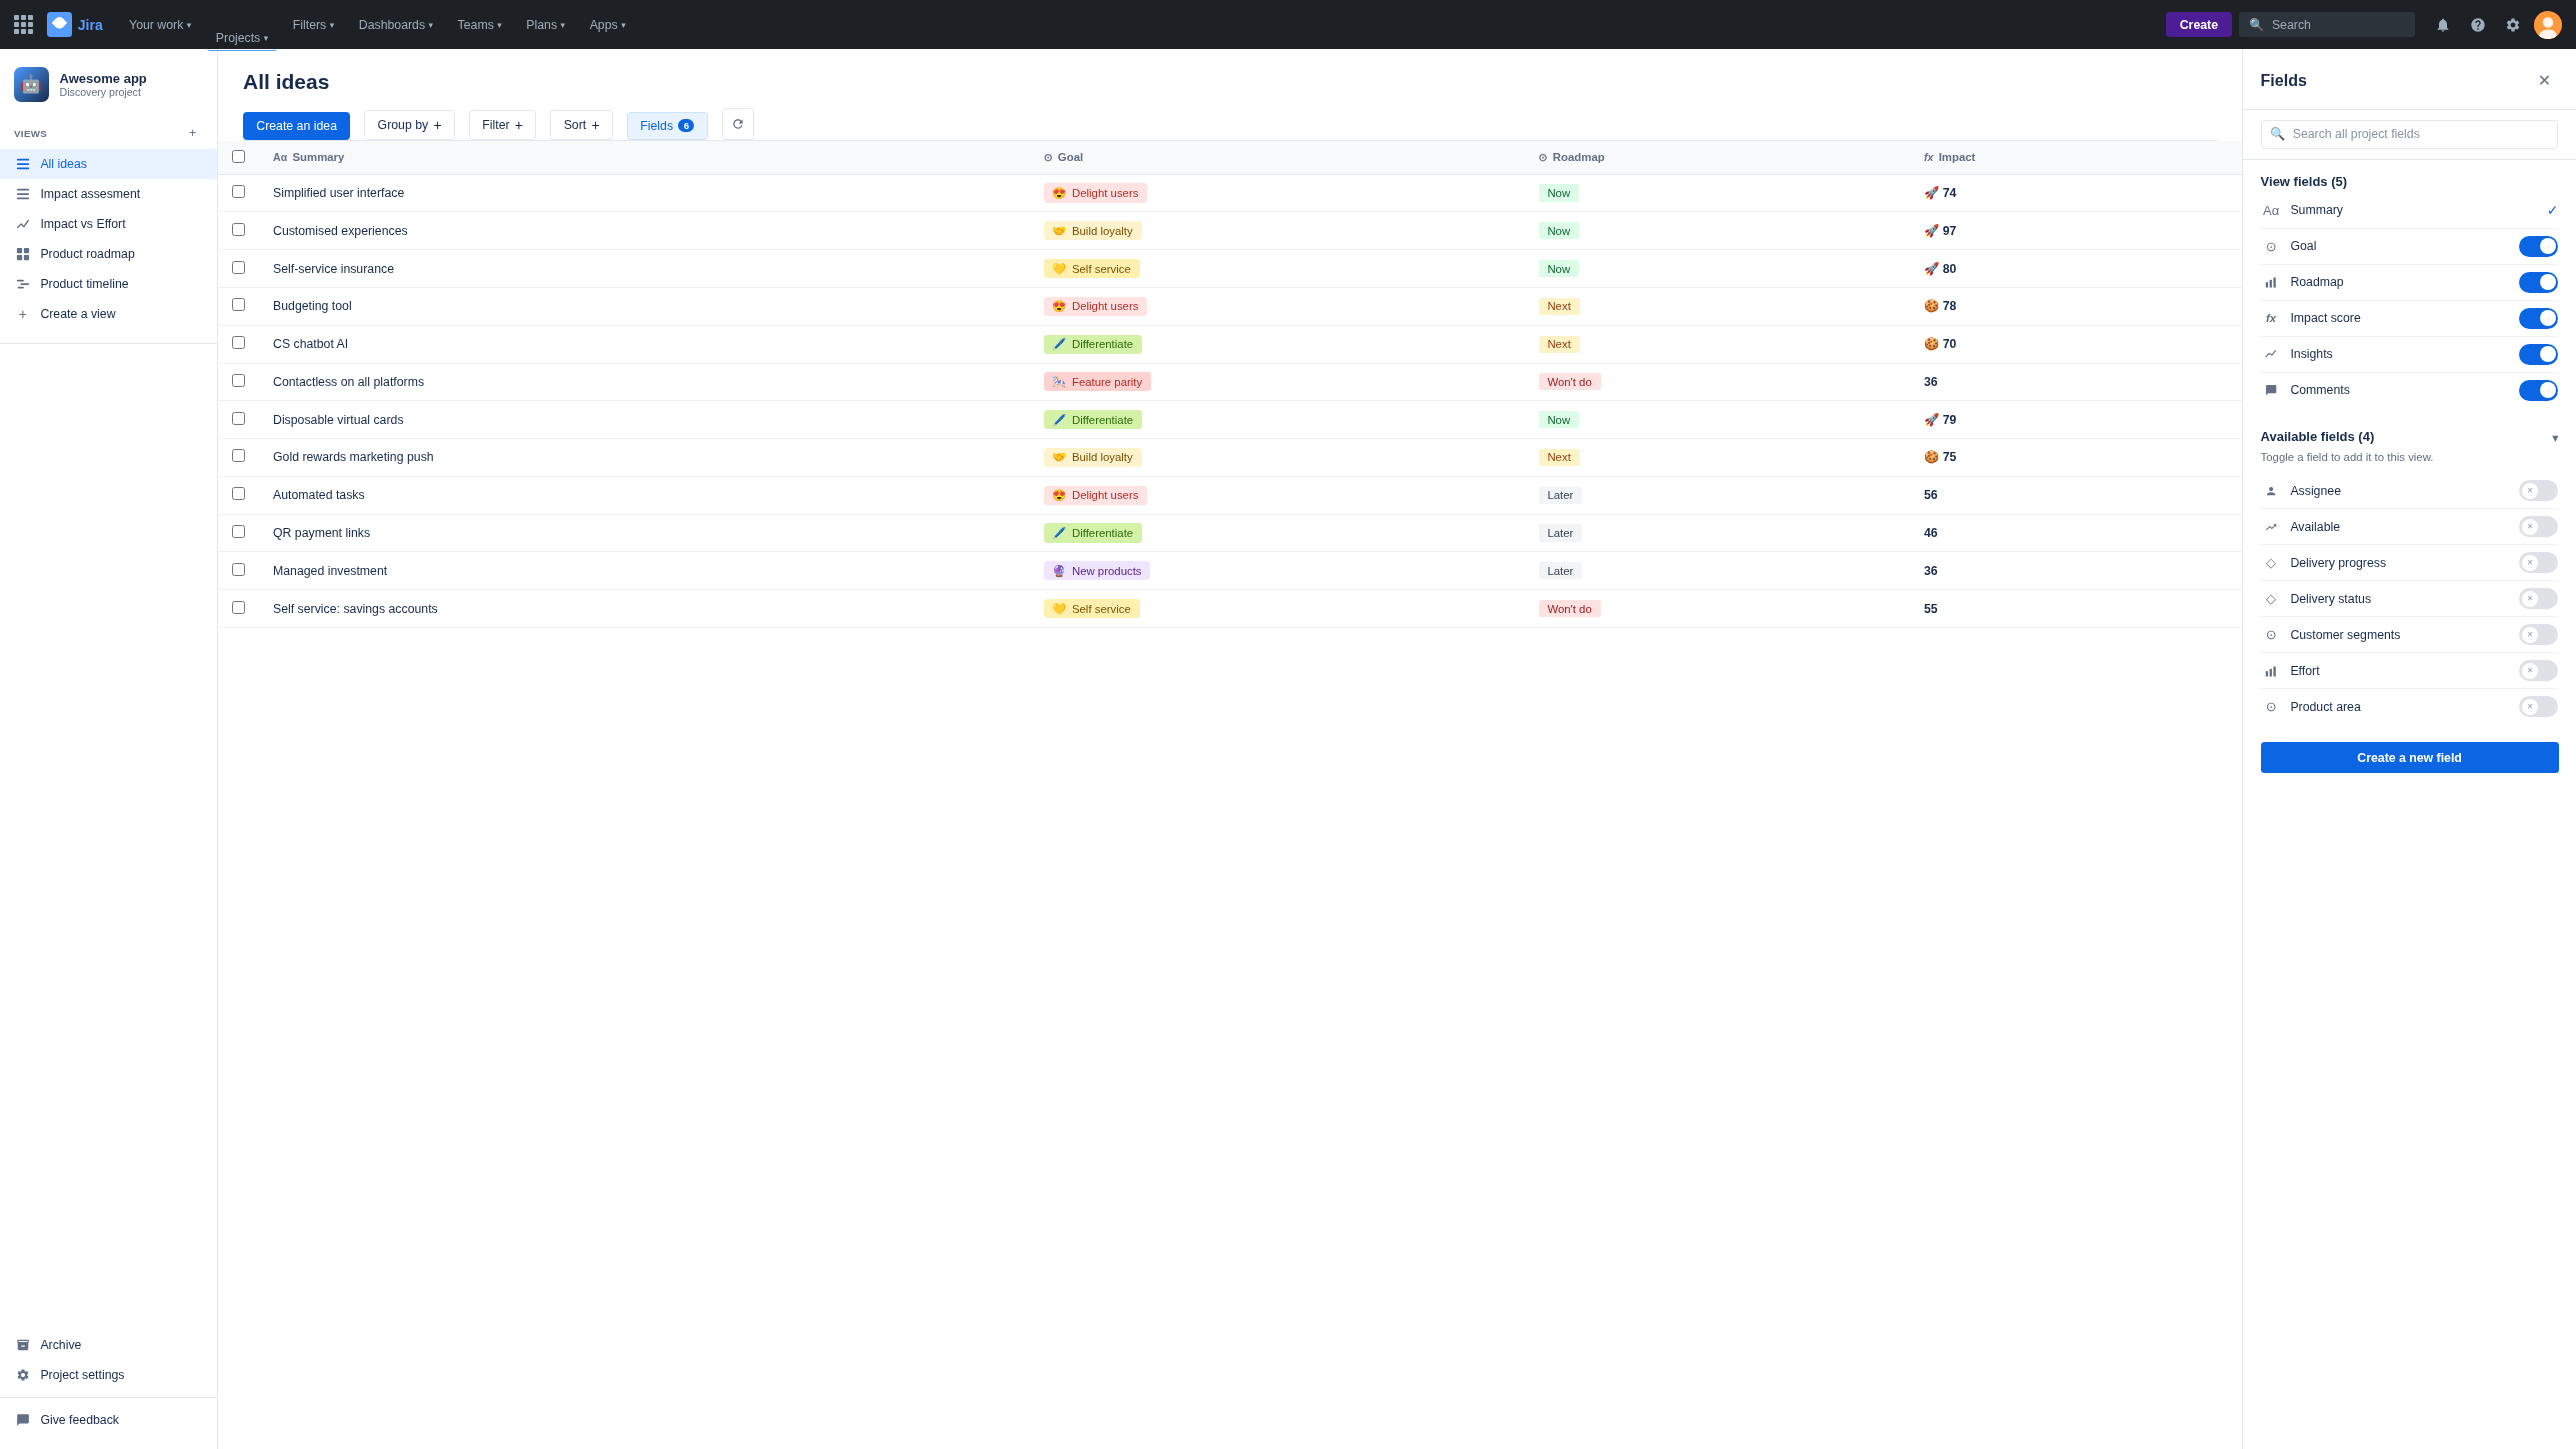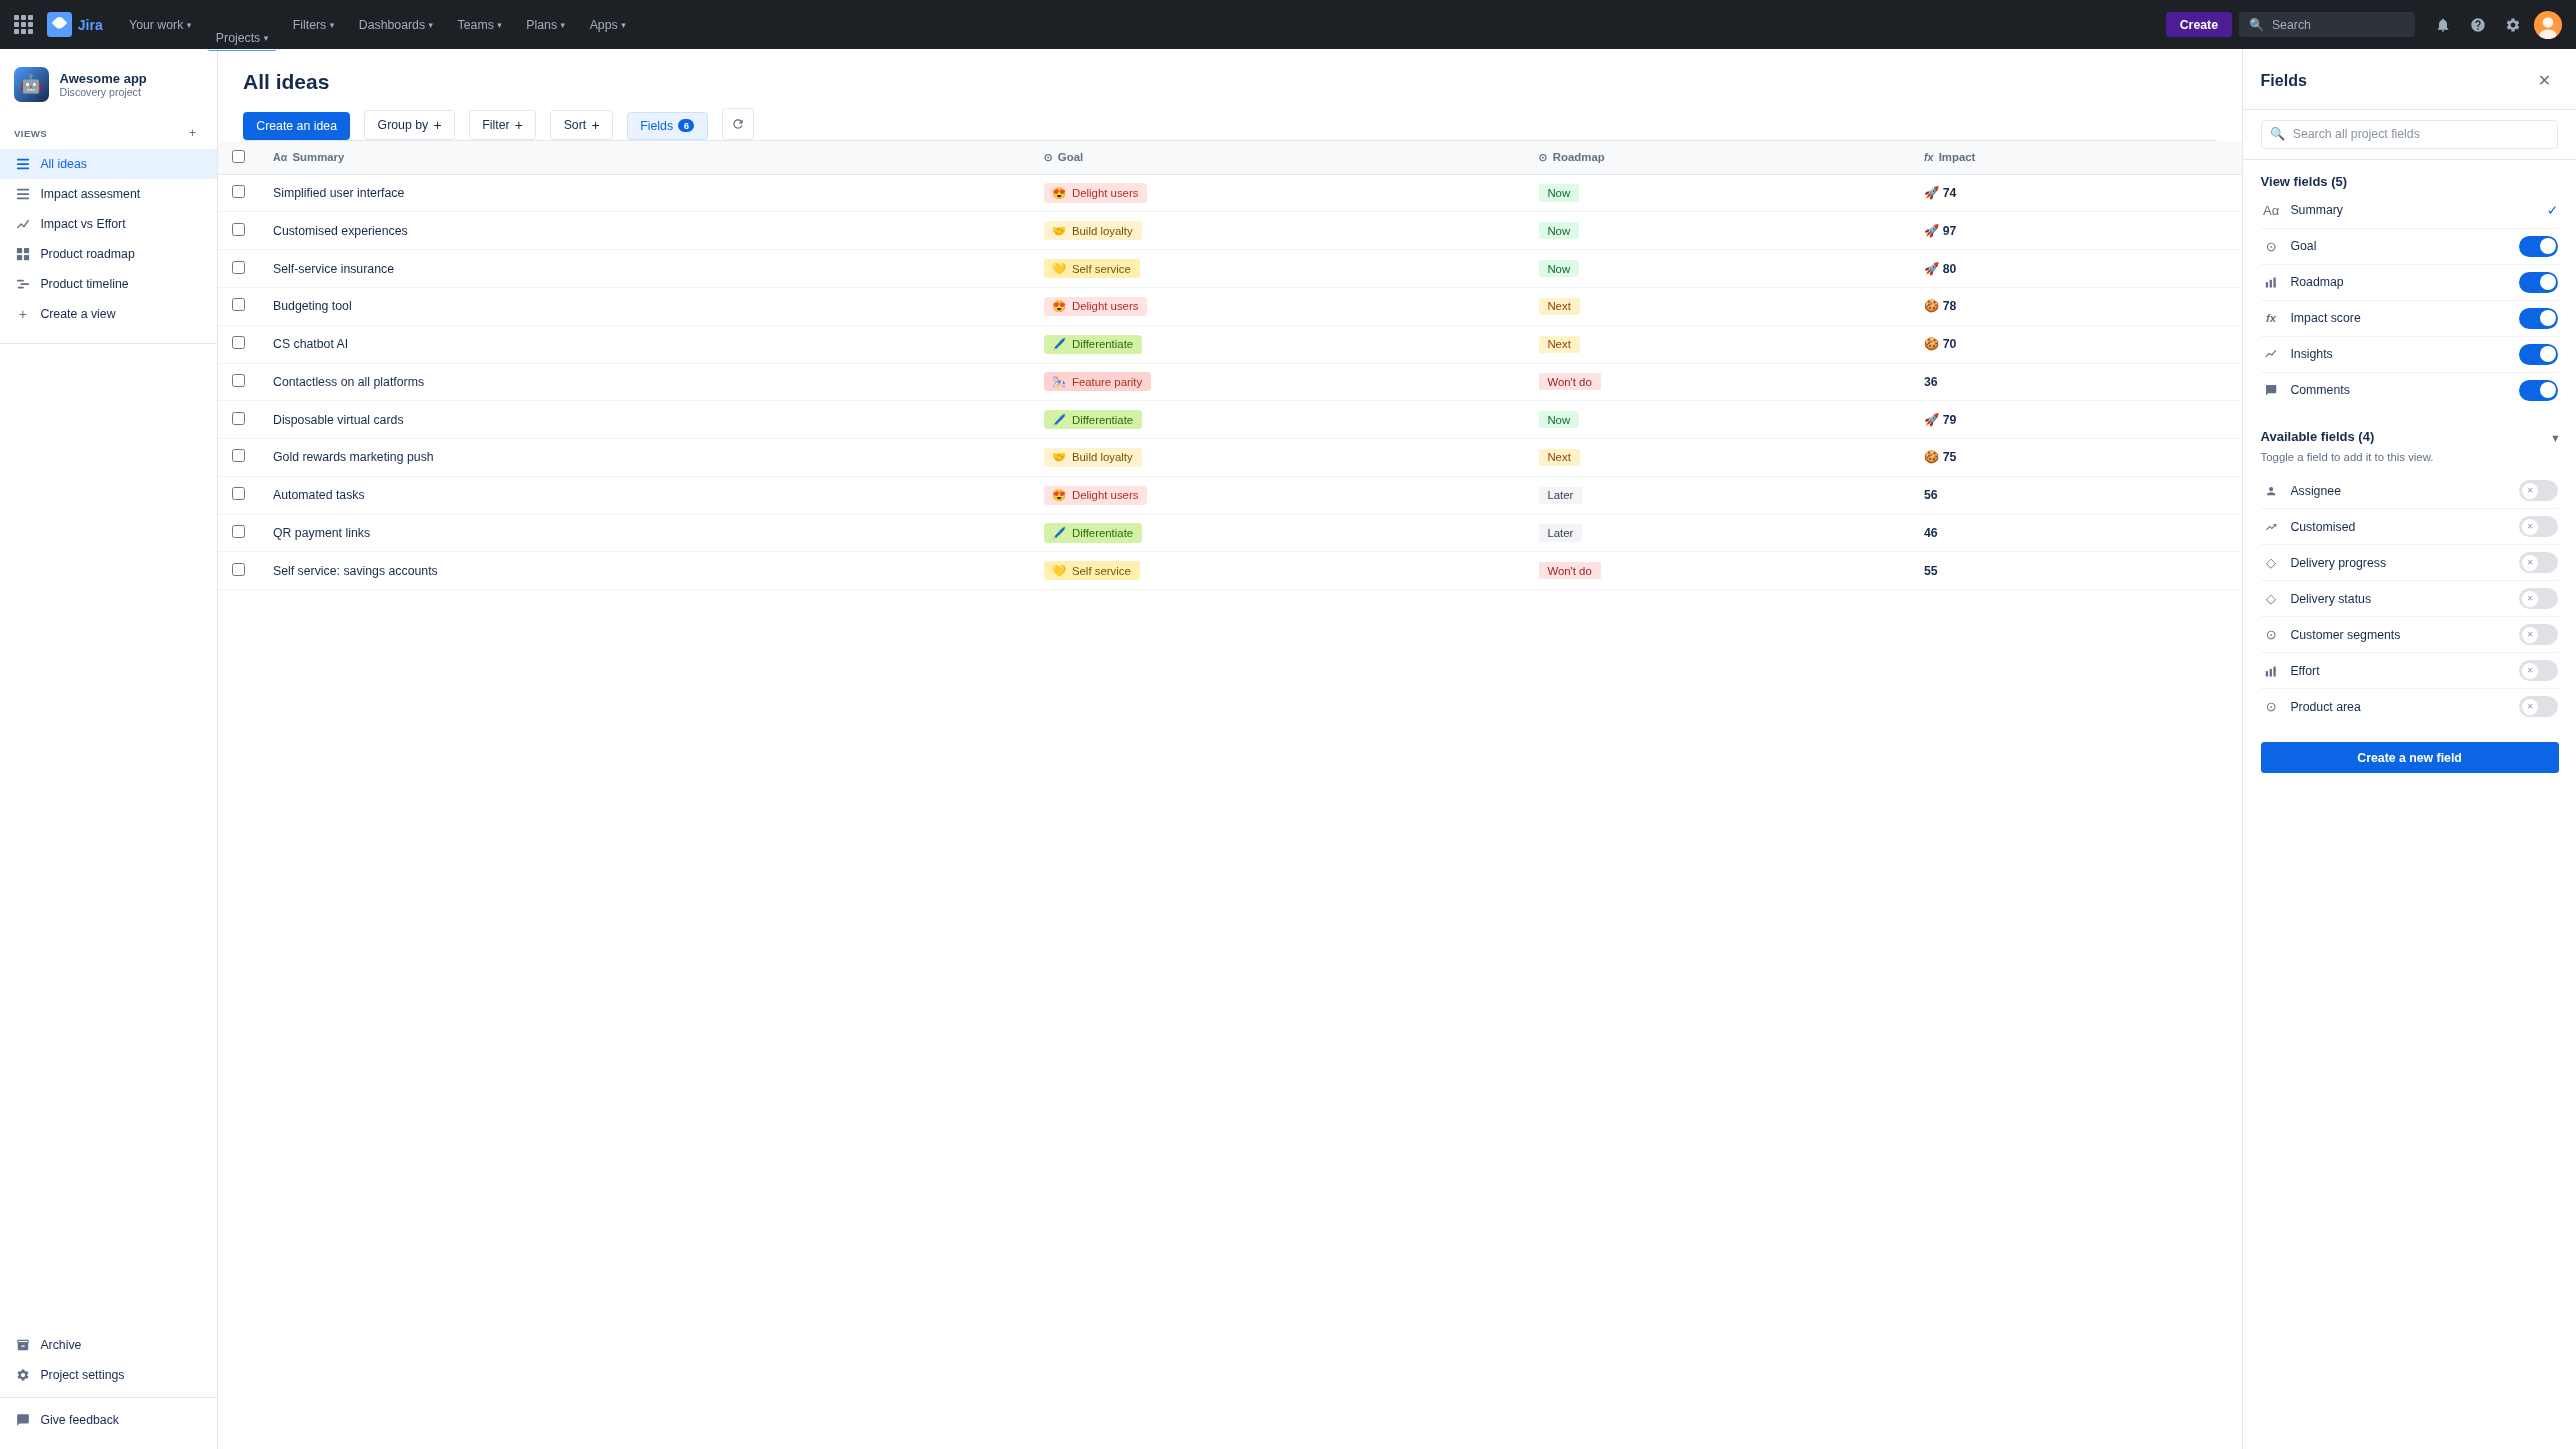--- a/index.html
+++ b/index.html
@@ -588,20 +588,41 @@
       <span class="impact-score impact-high">
 
         <span>46</span>
       </span>
     </td>
   </tr>
             <tr>
     <td class="checkbox-cell">
       <input type="checkbox" style="">
     </td>
+    <td class="summary-col">Managed investment</td>
+    <td class="goal-col">
+      <span class="goal-tag goal-newproducts">
+        <span>🔮</span>
+        <span>New products</span>
+      </span>
+    </td>
+    <td class="roadmap-col">
+      <span class="roadmap-tag roadmap-later">Later</span>
+    </td>
+    <td class="impact-col">
+      <span class="impact-score impact-high">
+
+        <span>36</span>
+      </span>
+    </td>
+  </tr>
+            <tr>
+    <td class="checkbox-cell">
+      <input type="checkbox" style="">
+    </td>
     <td class="summary-col">Self service: savings accounts</td>
     <td class="goal-col">
       <span class="goal-tag goal-selfservice">
         <span>💛</span>
         <span>Self service</span>
       </span>
     </td>
     <td class="roadmap-col">
       <span class="roadmap-tag roadmap-wontdo">Won't do</span>
     </td>
@@ -711,21 +732,21 @@
           <div class="knob">✕</div>
         </div>
       </div>
 
       <div class="field-item">
         <div class="field-icon">
           <svg width="12.3" height="12.3" viewBox="0 0 24 24" fill="#626f86">
               <path d="M16 6l2.29 2.29-4.88 4.88-4-4L2 16.59 3.41 18l6-6 4 4 6.3-6.29L22 12V6h-6z"></path>
             </svg>
         </div>
-        <span class="field-name">Customised</span>
+        <span class="field-name">Available</span>
         <div class="toggle-pill off">
           <div class="knob">✕</div>
         </div>
       </div>
 
       <div class="field-item">
         <div class="field-icon">◇</div>
         <span class="field-name">Delivery progress</span>
         <div class="toggle-pill off">
           <div class="knob">✕</div>

